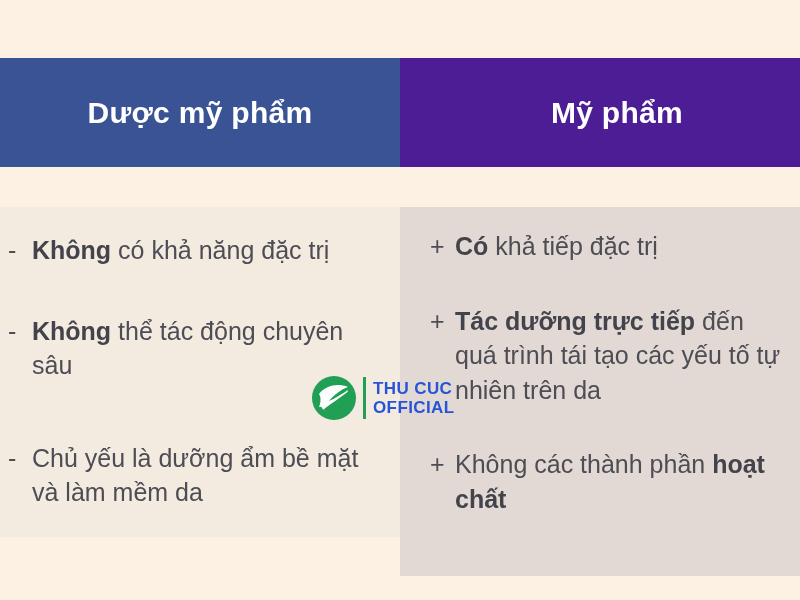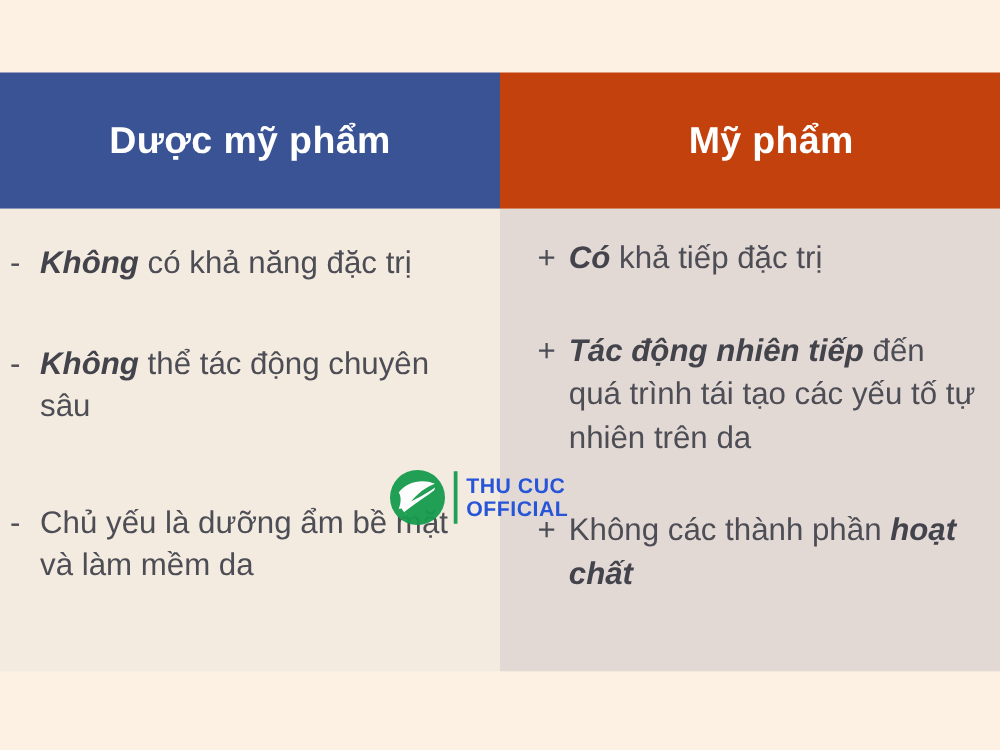--- a/index.html
+++ b/index.html
@@ -24,40 +24,41 @@
     display: flex;
   }
 
   .column {
     position: relative;
     width: 412px;
     height: 100%;
     display: flex;
     flex-direction: column;
     box-sizing: border-box;
+    gap: 40px;
   }
 
   .col-header {
     height: 109px;
     flex: 0 0 109px;
     display: flex;
     align-items: center;
     justify-content: center;
     box-sizing: border-box;
   }
   .col-header-title {
     font-size: 30px;
     font-weight: bold;
     color: #ffffff;
     letter-spacing: 0.3px;
     line-height: 1.1;
   }
 
   #col-left .col-header { background: #3a5395; }
-  #col-right .col-header { background: #c2410c; padding-left: 34px; }
+  #col-right .col-header { background: #4c1d95; padding-left: 34px; }
 
   .col-body {
     flex: 1 1 auto;
     box-sizing: border-box;
     padding: 26px 16px 20px 10px;
   }
   #col-left .col-body {
     background: #f3eae0;
     padding-left: 8px;
     padding-right: 10px;
@@ -91,21 +92,21 @@
     text-align: left;
     color: #4d4d55;
     font-size: 25px;
     line-height: 1.38;
   }
   #col-right .bullet-mark { width: 25px; }
 
   .bullet-text {
     flex: 1 1 auto;
   }
-  .bullet-text b { font-weight: bold; color: #43434c; font-style: italic; }
+  .bullet-text b { font-weight: bold; color: #43434c; }
 
   
   #left-item-0 { margin-bottom: 46px; }
   #left-item-1 { margin-bottom: 58px; }
   #right-item-0 { margin-bottom: 44px; }
   #right-item-1 { margin-bottom: 36px; }
 
   
   #watermark {
     position: absolute;
@@ -178,21 +179,21 @@
     <div class="col-body">
       <ul class="bullet-list">
 
         <li class="bullet-item" id="right-item-0">
           <span class="bullet-mark">+</span>
           <span class="bullet-text"><b>Có</b><span> khả tiếp đặc trị</span></span>
         </li>
 
         <li class="bullet-item" id="right-item-1">
           <span class="bullet-mark">+</span>
-          <span class="bullet-text"><b>Tác động nhiên tiếp</b><span> đến quá trình tái tạo các yếu tố tự nhiên trên da</span></span>
+          <span class="bullet-text"><b>Tác dưỡng trực tiếp</b><span> đến quá trình tái tạo các yếu tố tự nhiên trên da</span></span>
         </li>
 
         <li class="bullet-item" id="right-item-2">
           <span class="bullet-mark">+</span>
           <span class="bullet-text"><span>Không các thành phần </span><b>hoạt chất</b></span>
         </li>
 
       </ul>
     </div>
   </div>

